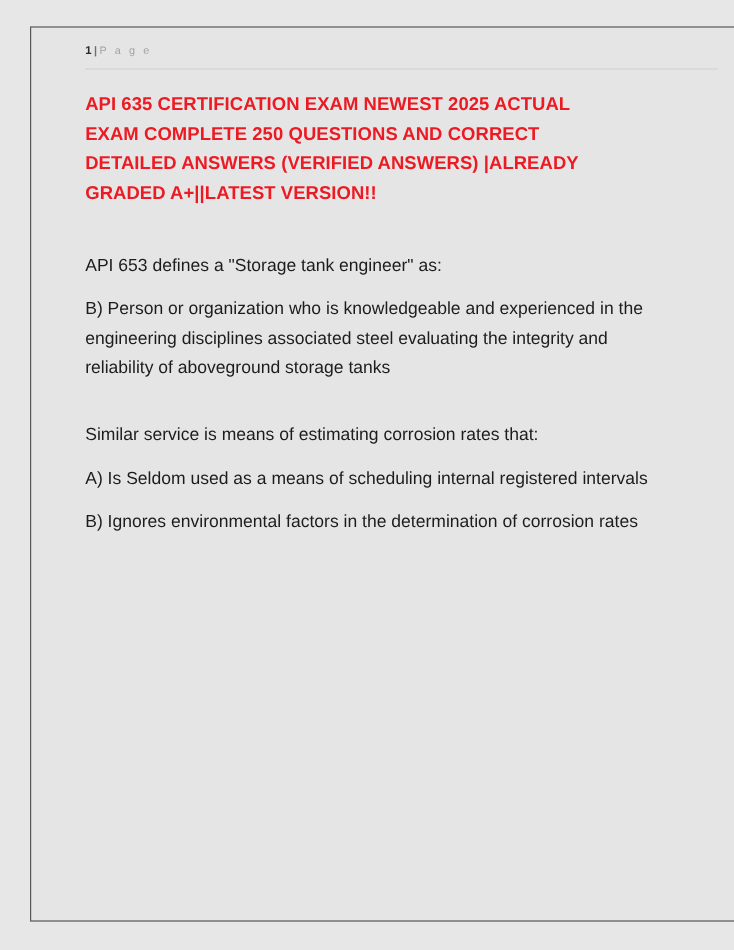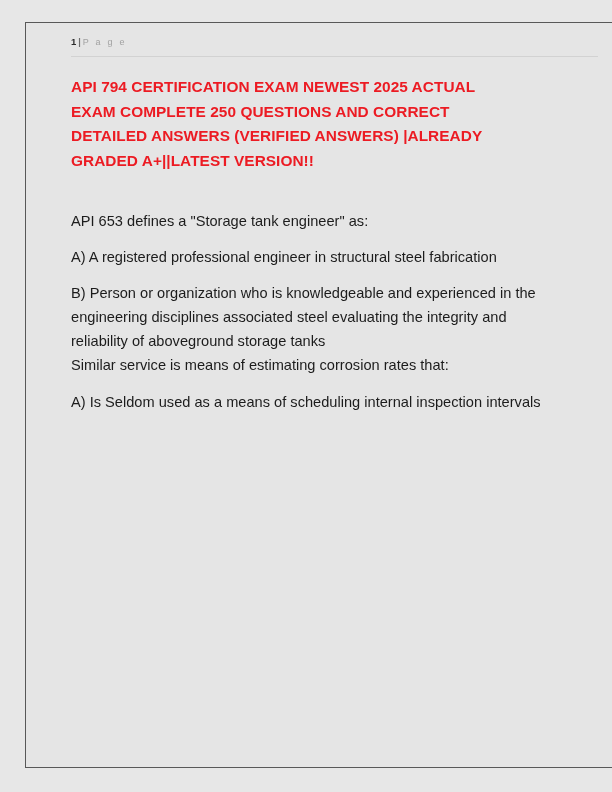--- a/index.html
+++ b/index.html
@@ -80,20 +80,21 @@
     line-height: 24.5px;
     letter-spacing: 0.05px;
     max-width: 432px;
   }
 
   
   .body-block {
     margin-top: 36px;
   }
   .qa-group + .qa-group {
+    margin-top: 32px;
   }
   .para {
     color: #1c1c1c;
     font-size: 14.6px;
     line-height: 24.3px;
     margin: 0 0 11px 0;
     max-width: 472px;
     letter-spacing: 0.01px;
   }
   .para:last-child {
@@ -107,30 +108,30 @@
 <body>
 
 <div class="page-frame">
   <div class="page-inner">
 
     <div class="page-header">
       <span class="hdr-num">1</span><span class="hdr-sep">|</span><span class="hdr-label">P a g e</span>
     </div>
     <div class="header-rule"></div>
 
-    <h1 class="doc-title">API 794 CERTIFICATION EXAM NEWEST 2025 ACTUAL EXAM COMPLETE 250 QUESTIONS AND CORRECT DETAILED ANSWERS (VERIFIED ANSWERS) |ALREADY GRADED A+||LATEST VERSION!!</h1>
+    <h1 class="doc-title">API 635 CERTIFICATION EXAM NEWEST 2025 ACTUAL EXAM COMPLETE 250 QUESTIONS AND CORRECT DETAILED ANSWERS (VERIFIED ANSWERS) |ALREADY GRADED A+||LATEST VERSION!!</h1>
 
     <div class="body-block">
 
       <div class="qa-group">
         <p class="para question">API 653 defines a "Storage tank engineer" as:</p>
-        <p class="para">A) A registered professional engineer in structural steel fabrication</p>
         <p class="para">B) Person or organization who is knowledgeable and experienced in the engineering disciplines associated steel evaluating the integrity and reliability of aboveground storage tanks</p>
       </div>
 
       <div class="qa-group">
         <p class="para question">Similar service is means of estimating corrosion rates that:</p>
-        <p class="para">A) Is Seldom used as a means of scheduling internal inspection intervals</p>
+        <p class="para">A) Is Seldom used as a means of scheduling internal registered intervals</p>
+        <p class="para">B) Ignores environmental factors in the determination of corrosion rates</p>
       </div>
 
     </div>
   </div>
 </div>
 
 </body></html>

